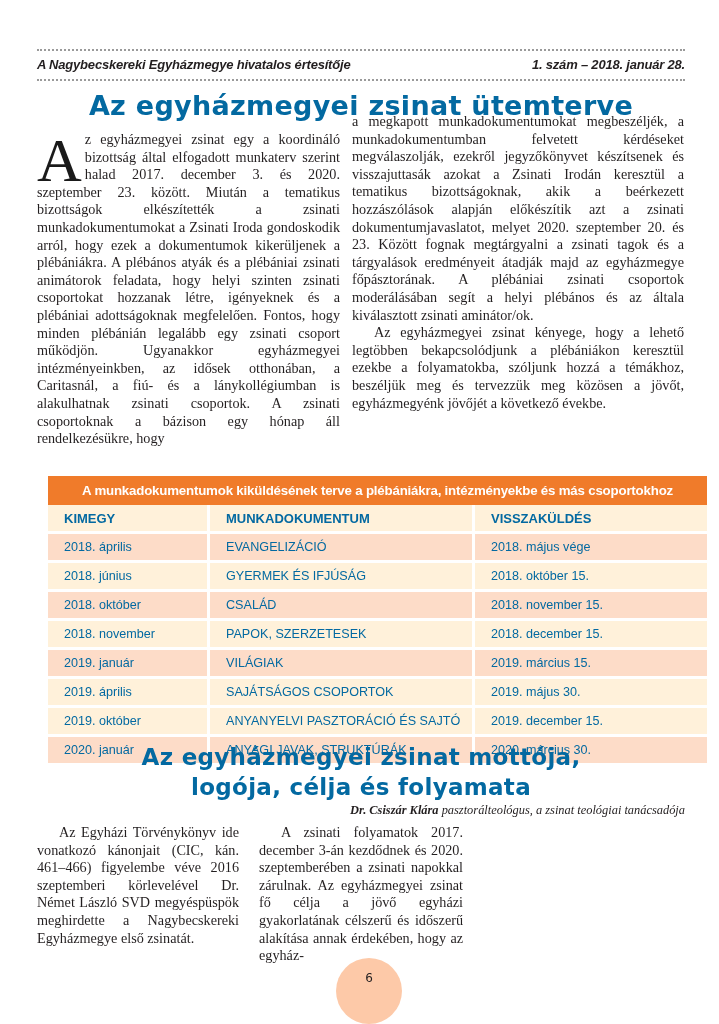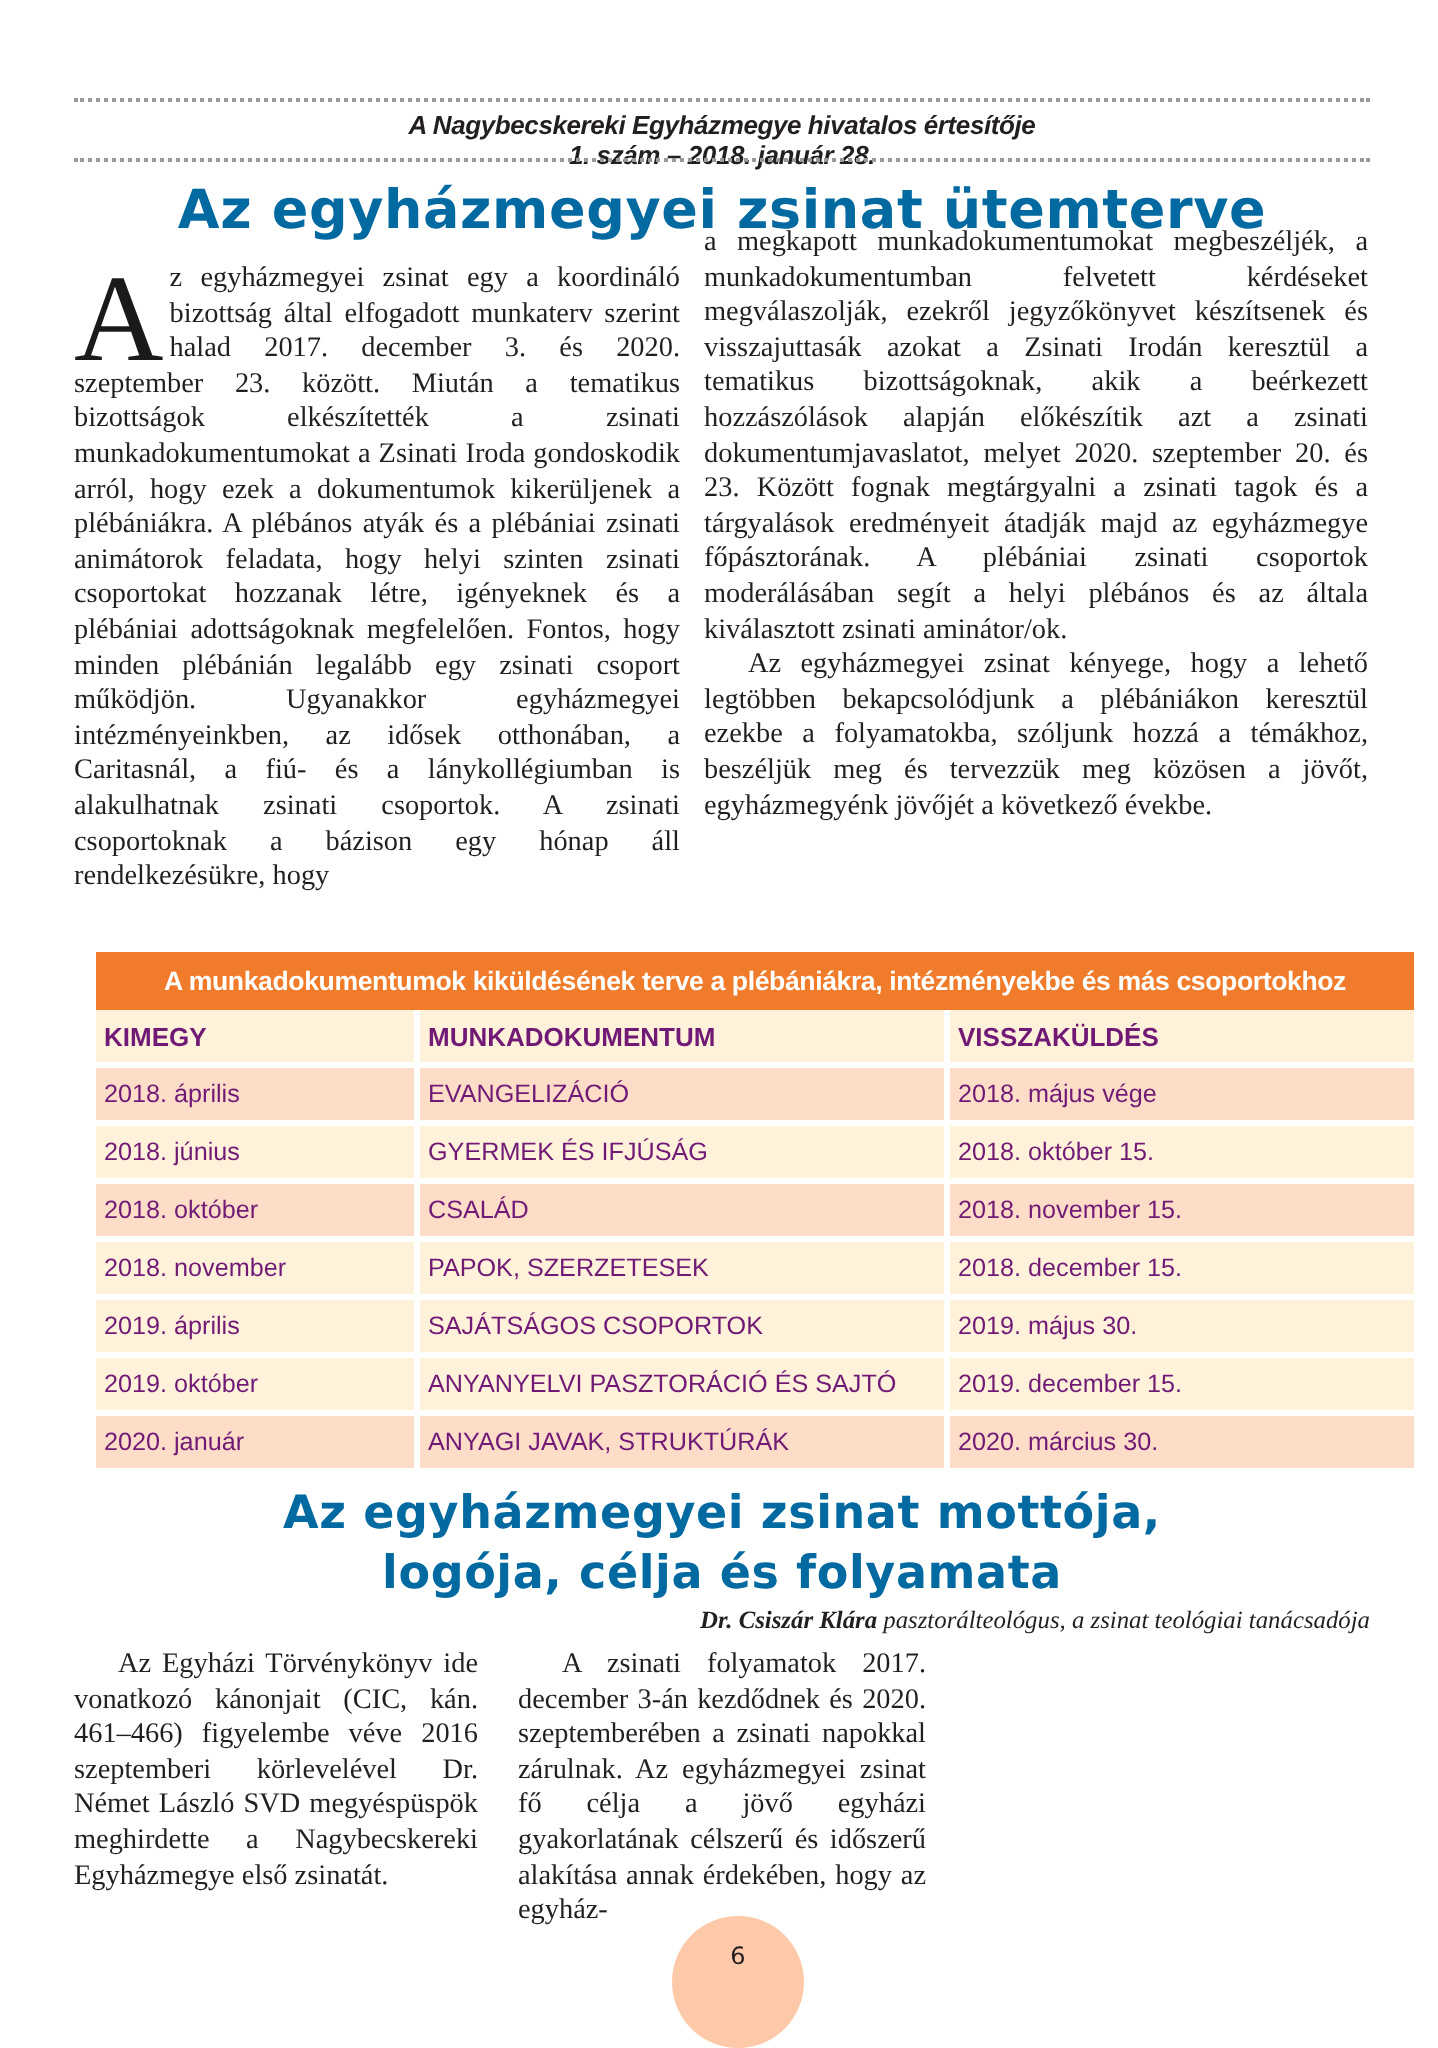--- a/index.html
+++ b/index.html
@@ -2,42 +2,42 @@
 <html><head>
   <meta charset="utf-8">
   <style>
     html, body { margin: 0; padding: 0; background: #ffffff; }
     body { width: 719px; height: 1024px; position: relative; overflow: hidden; color: #231f20; }
     .page { position: absolute; left: 0; top: 0; width: 719px; height: 1024px; }
 
     .dotline { position: absolute; left: 37px; width: 648px; height: 0; border-top: 2px dotted #9a9a9a; }
     .running-head { position: absolute; left: 37px; top: 55px; width: 648px; height: 18px;
       font-family: "Liberation Sans", sans-serif; font-style: italic; font-weight: bold; font-size: 13px;
-      letter-spacing: -0.2px; display: flex; justify-content: space-between; align-items: center; color:#231f20;flex-direction:column; }
+      letter-spacing: -0.2px; display: flex; justify-content: space-between; align-items: center; color:#231f20; }
 
     .headline { position: absolute; left: 37px; width: 648px; text-align: center;
       font-family: "DejaVu Sans", sans-serif; font-weight: bold; color: #0369a1; letter-spacing: 0.3px; }
     .h1 { top: 90px; font-size: 27px; line-height: 32px; }
     .h2 { top: 742px; font-size: 23px; line-height: 30px; }
 
     .col { position: absolute; font-family: "Liberation Serif", serif; font-size: 14.2px; line-height: 17.6px;
       text-align: justify; hyphens: auto; color:#231f20; }
     .col p { margin: 0; }
     .col p.indent { text-indent: 22px; }
     .c1 { left: 37px; top: 131px; width: 303px; }
     .c2 { left: 352px; top: 113px; width: 332px; }
 
     .dropcap { float: left; font-family: "Liberation Serif", serif; font-size: 62px; line-height: 46px;
       margin: 2px 3px 0 0; padding-top: 4px; color:#1a1a1a; }
 
     .table-wrap { position: absolute; left: 48px; top: 432px; width: 659px; margin-top: 44px; }
     .tbl-title { background: #f07b2a; color: #fff; font-family: "Liberation Sans", sans-serif; font-weight: bold;
       font-size: 13.3px; height: 29px; line-height: 29px; text-align: center; letter-spacing: -0.2px; }
     table { border-collapse: separate; border-spacing: 0; width: 100%; font-family: "Liberation Sans", sans-serif; font-size: 12.6px; }
-    td, th { height: 26px; padding: 0 0 0 4px; text-align: left; border-bottom: 3px solid #ffffff; border-right: 3px solid #ffffff; font-weight: normal; color:#701a75; }
+    td, th { height: 26px; padding: 0 0 0 16px; text-align: left; border-bottom: 3px solid #ffffff; border-right: 3px solid #ffffff; font-weight: normal; color:#0369a1; }
     td:last-child, th:last-child { border-right: none; }
     th { font-weight: bold; font-size: 13px; }
     tr.light td, tr.light th { background: #fff1da; }
     tr.dark td { background: #fddcc8; }
     col.c-a { width: 162px; }
     col.c-b { width: 265px; }
 
     .byline { position: absolute; left: 37px; top: 803px; width: 648px; text-align: right;
       font-family: "Liberation Serif", serif; font-style: italic; font-size: 12.4px; color:#231f20; }
     .byline b { font-weight: bold; margin-top: 29px; }
@@ -104,20 +104,25 @@
         <tr class="dark">
           <td>2018. október</td>
           <td>CSALÁD</td>
           <td>2018. november 15.</td>
         </tr>
         <tr class="light">
           <td>2018. november</td>
           <td>PAPOK, SZERZETESEK</td>
           <td>2018. december 15.</td>
         </tr>
+        <tr class="dark">
+          <td>2019. január</td>
+          <td>VILÁGIAK</td>
+          <td>2019. március 15.</td>
+        </tr>
         <tr class="light">
           <td>2019. április</td>
           <td>SAJÁTSÁGOS CSOPORTOK</td>
           <td>2019. május 30.</td>
         </tr>
         <tr class="light">
           <td>2019. október</td>
           <td>ANYANYELVI PASZTORÁCIÓ ÉS SAJTÓ</td>
           <td>2019. december 15.</td>
         </tr>

